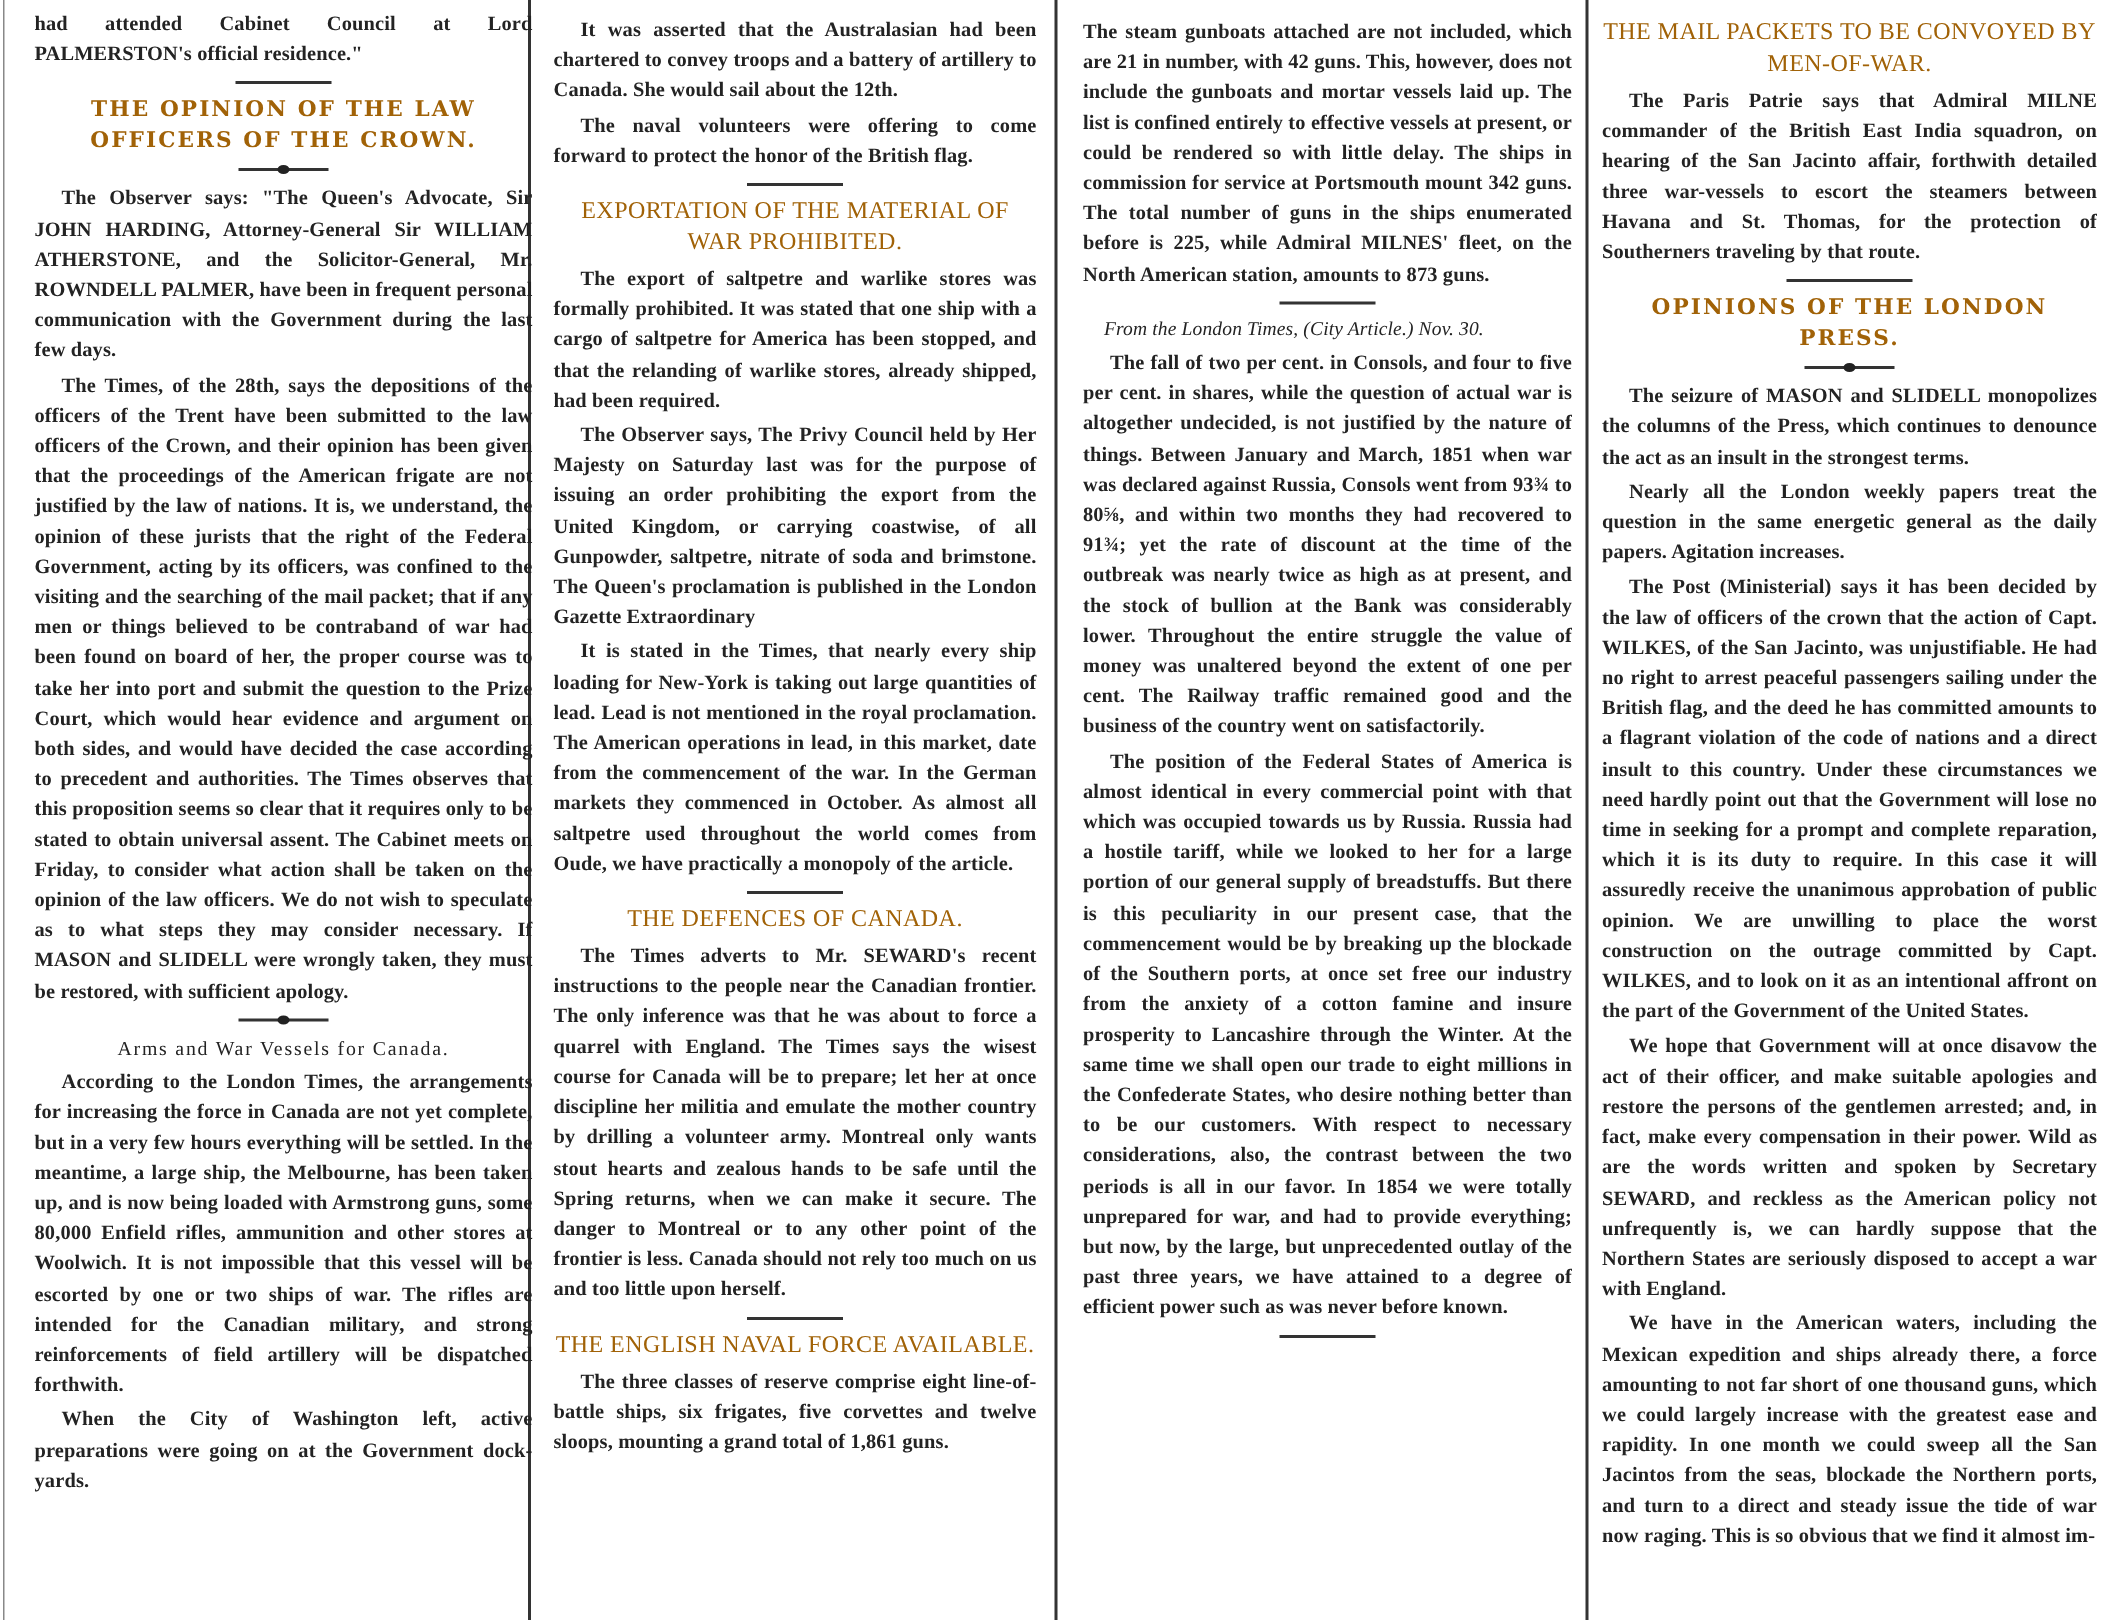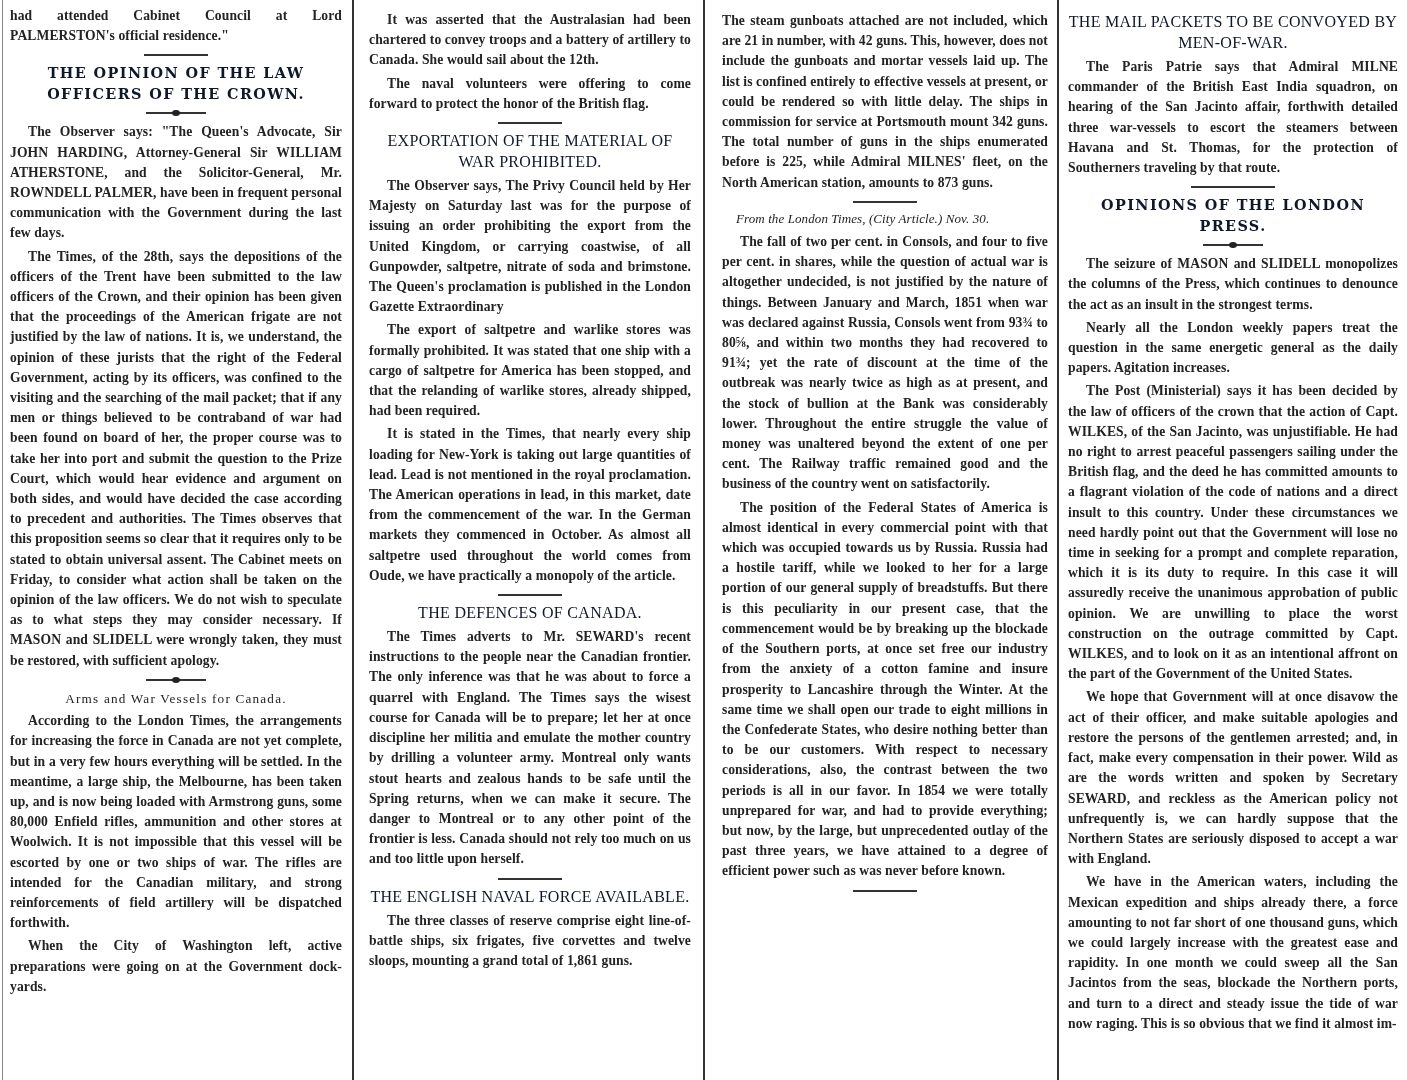--- a/index.html
+++ b/index.html
@@ -8,31 +8,31 @@
     font-family: "DejaVu Serif", "Liberation Serif", serif;
     color: #1c1c1c;
   }
   .page { position: absolute; left: 0; top: 0; width: 1407px; height: 1080px; }
   .col {
     position: absolute; top: 0; box-sizing: border-box;
     font-family: "Liberation Serif", "DejaVu Serif", serif;
     font-size: 13.6px; line-height: 20.2px; text-align: justify;
     letter-spacing: 0.1px; font-weight: bold; color: #232323;
   }
-  #col1 { left: 4px; width: 342px; padding: 6px 4px 0 6px; }
+  #col1 { left: 17px; width: 342px; padding: 6px 4px 0 6px; }
   #col2 { left: 359px; width: 338px; padding: 10px 6px 0 10px; }
   #col3 { left: 710px; width: 344px; padding: 11px 6px 0 12px; }
   #col4 { left: 1062px; width: 340px; padding: 5px 4px 0 6px; }
   .rule-v { position: absolute; background: #333; width: 2px; }
   p { margin: 0 0 3px 0; text-indent: 18px; }
   p.noindent { text-indent: 0; }
   .head {
     text-align: center; font-family: "DejaVu Serif", serif; font-weight: bold;
     letter-spacing: 1.4px; font-size: 14.4px; line-height: 21px; margin: 6px 0 4px 0;
-    text-indent: 0; color: #0f172a;
+    text-indent: 0; color: #a16207;
   }
   .head.plain { font-family: "Liberation Serif", serif; font-weight: normal; letter-spacing: 0.3px; font-size: 16px; }
   .sub { text-align: center; font-size: 13.2px; letter-spacing: 1.2px; font-weight: normal; margin: 6px 0 2px 0; text-indent: 0; }
   .dateline { font-style: italic; text-indent: 14px; font-weight: normal; font-size: 13px; }
   .dash { width: 64px; height: 2px; background: #333; margin: 8px auto 6px auto; }
   .dash.wide { width: 84px; }
   .ornament { position: relative; width: 60px; height: 2px; background: #333; margin: 8px auto 8px auto; }
   .ornament::after { content: ""; position: absolute; left: 26px; top: -2px; width: 8px; height: 6px; background: #222; border-radius: 50%; }
 </style>
 </head>
@@ -54,22 +54,22 @@
       <div class="ornament"></div>
       <div class="sub">Arms and War Vessels for Canada.</div>
       <p>According to the London Times, the arrangements for increasing the force in Canada are not yet complete, but in a very few hours everything will be settled. In the meantime, a large ship, the Melbourne, has been taken up, and is now being loaded with Armstrong guns, some 80,000 Enfield rifles, ammunition and other stores at Woolwich. It is not impossible that this vessel will be escorted by one or two ships of war. The rifles are intended for the Canadian military, and strong reinforcements of field artillery will be dispatched forthwith.</p>
       <p>When the City of Washington left, active preparations were going on at the Government dock-yards.</p>
     </div>
   <div class="col" id="col2">
       <p>It was asserted that the Australasian had been chartered to convey troops and a battery of artillery to Canada. She would sail about the 12th.</p>
       <p>The naval volunteers were offering to come forward to protect the honor of the British flag.</p>
       <div class="dash"></div>
       <div class="head plain">EXPORTATION OF THE MATERIAL OF WAR PROHIBITED.</div>
+      <p>The export of saltpetre and warlike stores was formally prohibited. It was stated that one ship with a cargo of saltpetre for America has been stopped, and that the relanding of warlike stores, already shipped, had been required.</p>
       <p>The Observer says, The Privy Council held by Her Majesty on Saturday last was for the purpose of issuing an order prohibiting the export from the United Kingdom, or carrying coastwise, of all Gunpowder, saltpetre, nitrate of soda and brimstone. The Queen's proclamation is published in the London Gazette Extraordinary</p>
-      <p>The export of saltpetre and warlike stores was formally prohibited. It was stated that one ship with a cargo of saltpetre for America has been stopped, and that the relanding of warlike stores, already shipped, had been required.</p>
       <p>It is stated in the Times, that nearly every ship loading for New-York is taking out large quantities of lead. Lead is not mentioned in the royal proclamation. The American operations in lead, in this market, date from the commencement of the war. In the German markets they commenced in October. As almost all saltpetre used throughout the world comes from Oude, we have practically a monopoly of the article.</p>
       <div class="dash"></div>
       <div class="head plain">THE DEFENCES OF CANADA.</div>
       <p>The Times adverts to Mr. SEWARD's recent instructions to the people near the Canadian frontier. The only inference was that he was about to force a quarrel with England. The Times says the wisest course for Canada will be to prepare; let her at once discipline her militia and emulate the mother country by drilling a volunteer army. Montreal only wants stout hearts and zealous hands to be safe until the Spring returns, when we can make it secure. The danger to Montreal or to any other point of the frontier is less. Canada should not rely too much on us and too little upon herself.</p>
       <div class="dash"></div>
       <div class="head plain">THE ENGLISH NAVAL FORCE AVAILABLE.</div>
       <p>The three classes of reserve comprise eight line-of-battle ships, six frigates, five corvettes and twelve sloops, mounting a grand total of 1,861 guns.</p>
     </div>
   <div class="col" id="col3">
       <p class="noindent">The steam gunboats attached are not included, which are 21 in number, with 42 guns. This, however, does not include the gunboats and mortar vessels laid up. The list is confined entirely to effective vessels at present, or could be rendered so with little delay. The ships in commission for service at Portsmouth mount 342 guns. The total number of guns in the ships enumerated before is 225, while Admiral MILNES' fleet, on the North American station, amounts to 873 guns.</p>

